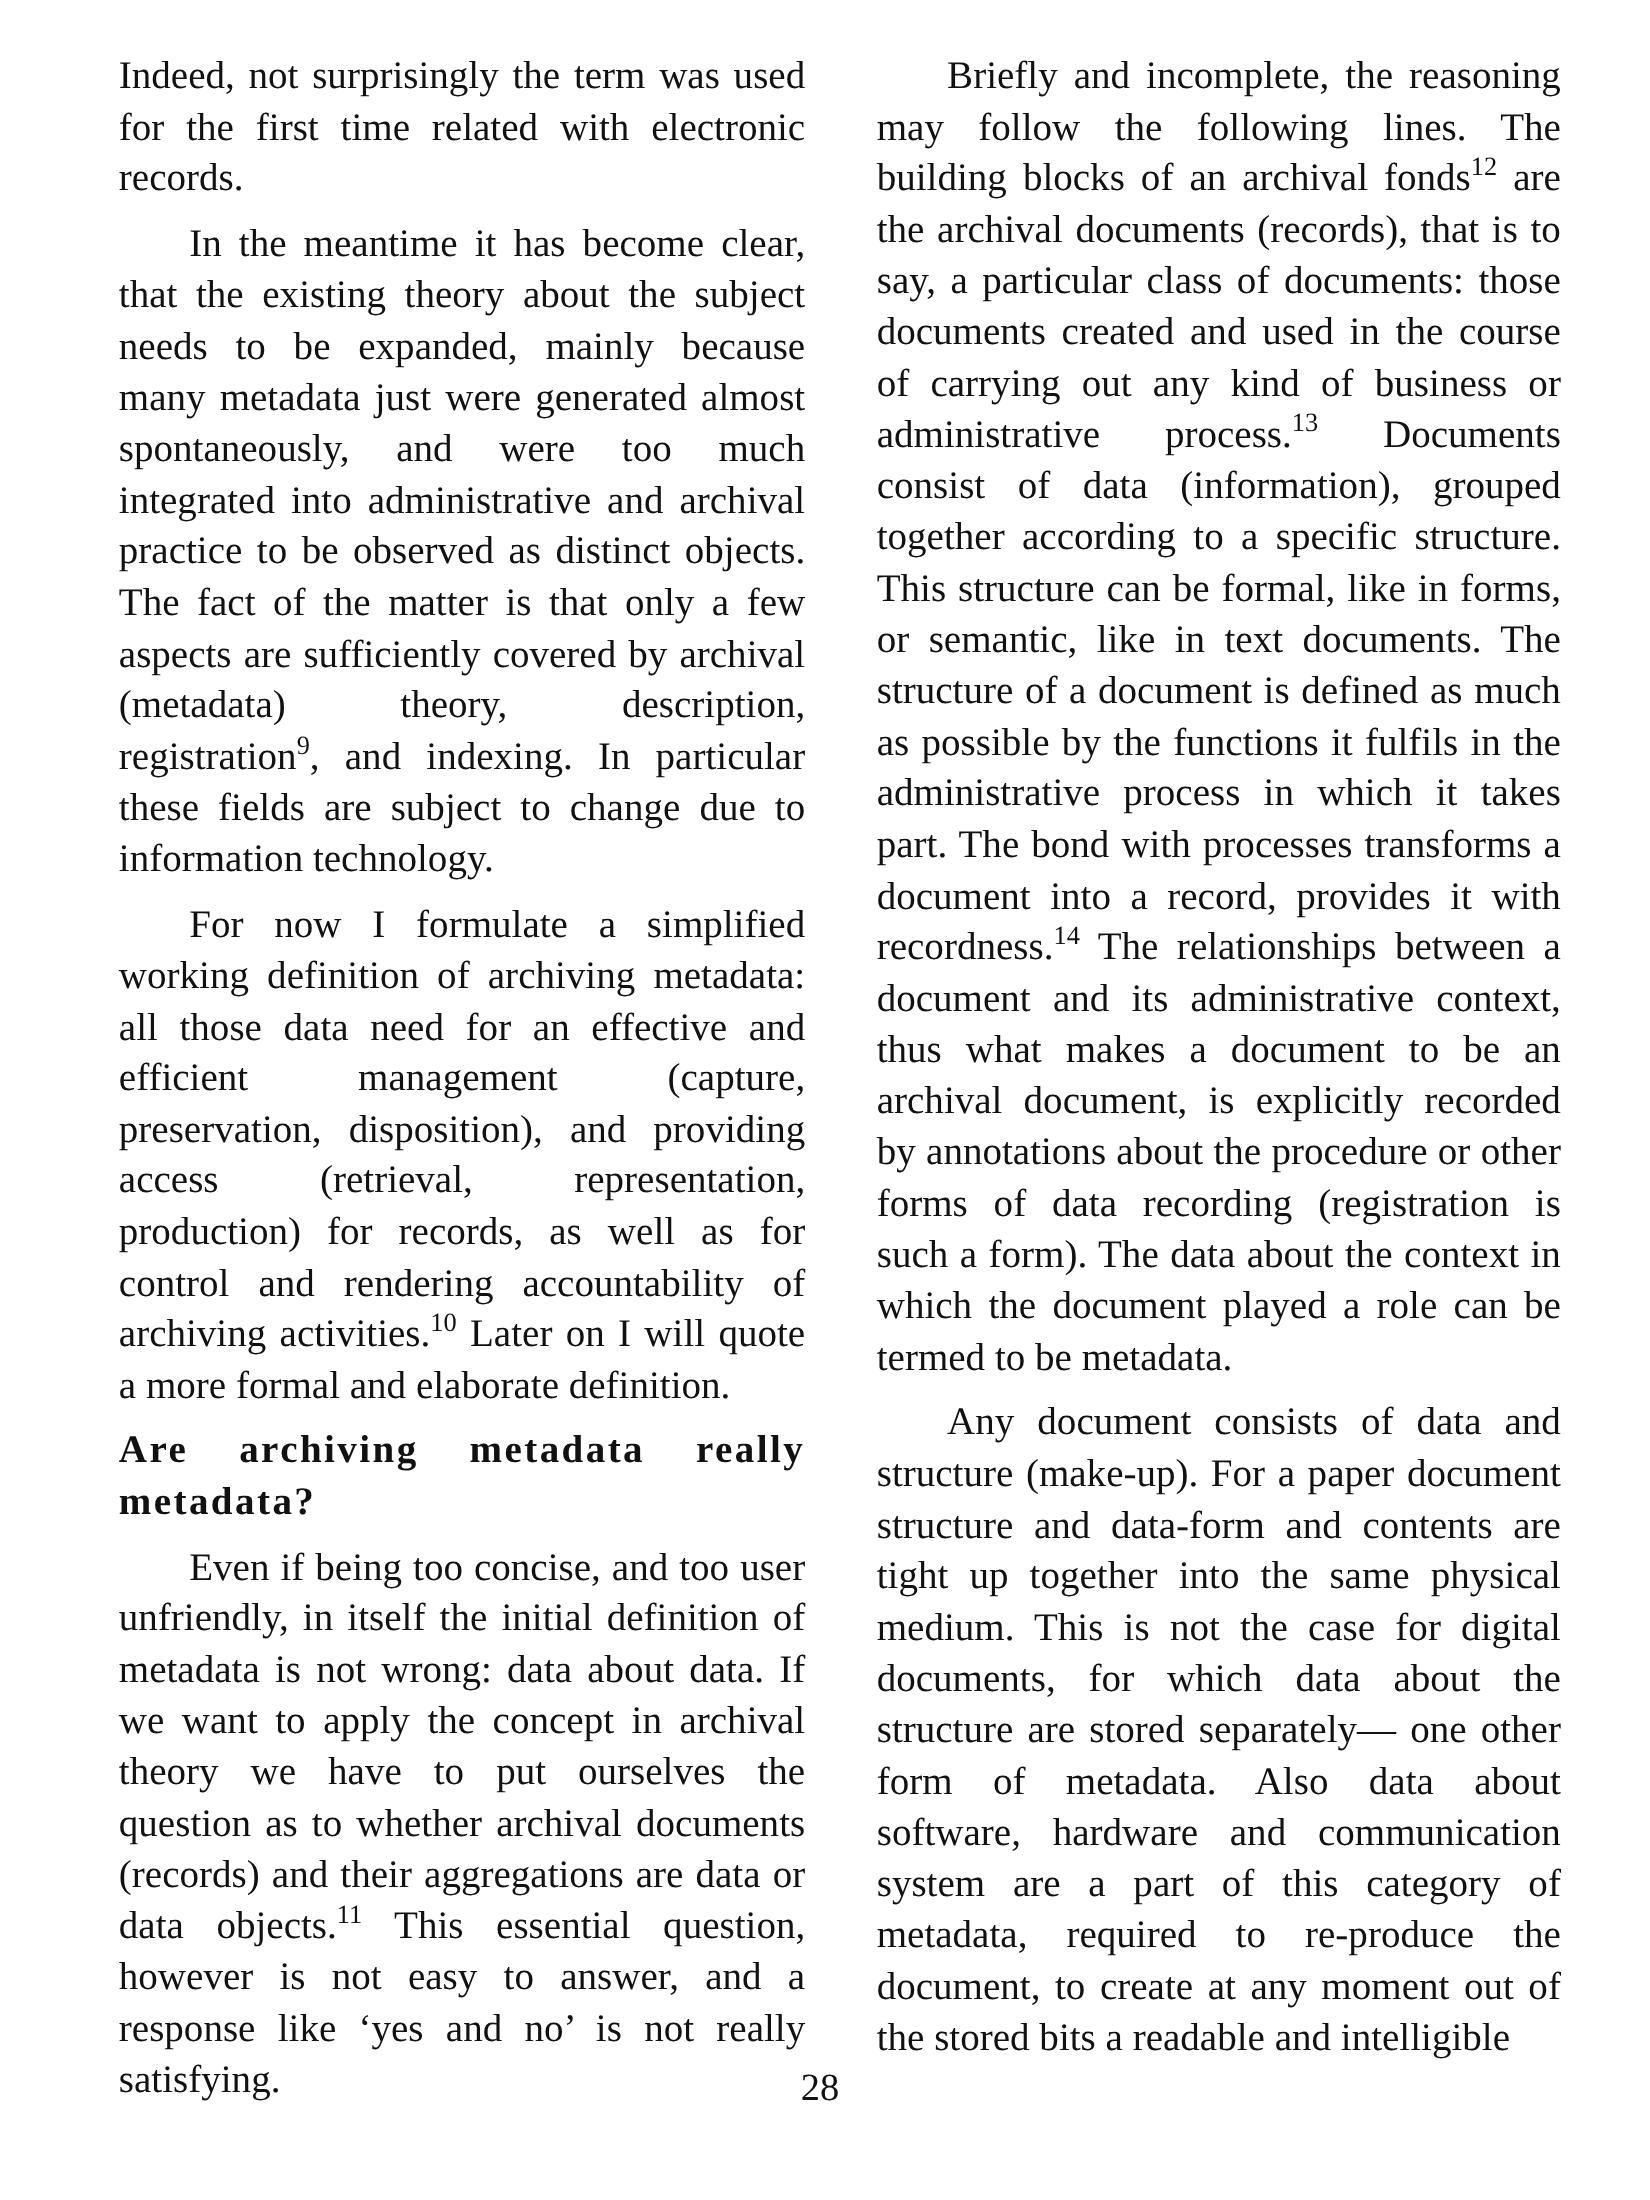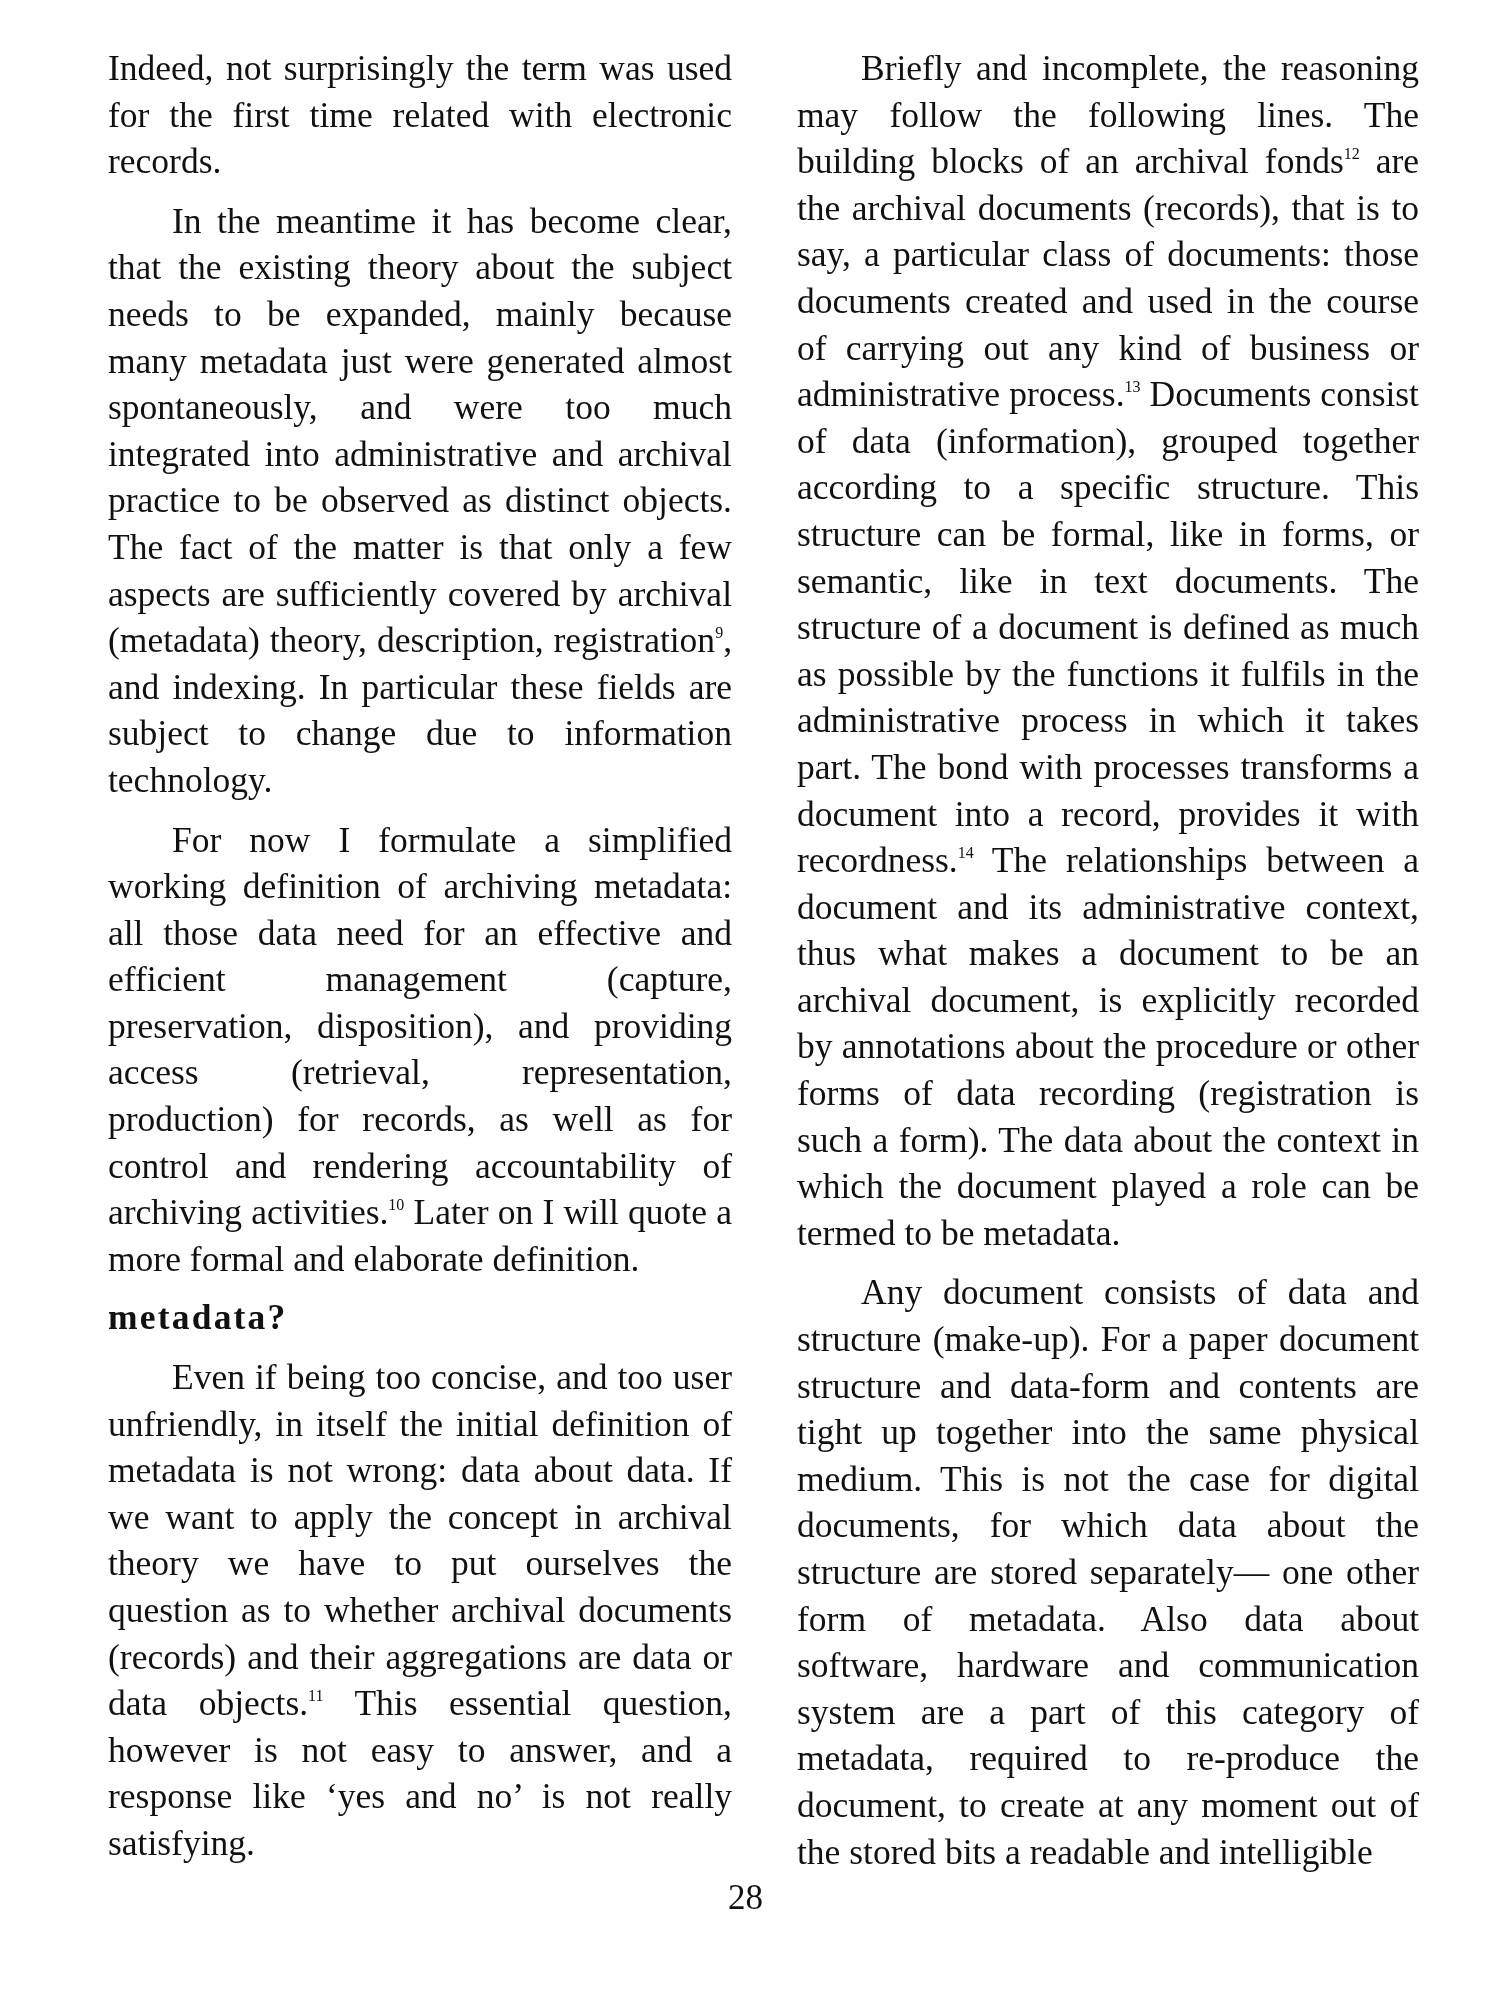--- a/index.html
+++ b/index.html
@@ -4,31 +4,32 @@
 <style>
   html, body { margin: 0; padding: 0; background: #ffffff; }
   body { width: 1500px; height: 2000px; position: relative; overflow: hidden; color: #111; }
   .col { position: absolute; top: 32px; font-family: "Liberation Serif", "DejaVu Serif", serif; font-size: 35.5px; line-height: 46.6px; text-align: justify; }
   .col-left { left: 108px; width: 624px; }
   .col-right { left: 797px; width: 622px; }
   .para { margin: 13px 0 12px 0; text-indent: 0; }
   .para.indent { text-indent: 64px; }
   .heading { font-weight: bold; margin: 0 0 10px 0; letter-spacing: 2.2px; text-align: justify; text-align-last: auto; }
   .heading .line1 { display: block; text-align: justify; text-align-last: justify; }
-  sup { font-size: 16px; line-height: 0; vertical-align: 14px; }
+  sup { font-size: 24px; line-height: 0; vertical-align: 14px; }
   .page-number { position: absolute; left: 728px; top: 1878px; font-family: "Liberation Serif", "DejaVu Serif", serif; font-size: 35px; }
 </style>
 </head>
 <body>
 
 <div class="col col-left">
   <p class="para"><span>Indeed, not surprisingly the term was used for the first time related with electronic records.</span></p>
   <p class="para indent"><span>In the meantime it has become clear, that the existing theory about the subject needs to be expanded, mainly because many metadata just were generated almost spontaneously, and were too much integrated into administrative and archival practice to be observed as distinct objects. The fact of the matter is that only a few aspects are sufficiently covered by archival (metadata) theory, description, registration</span><sup>9</sup><span>, and indexing. In particular these fields are subject to change due to information technology.</span></p>
   <p class="para indent"><span>For now I formulate a simplified working definition of archiving metadata: all those data need for an effective and efficient management (capture, preservation, disposition), and providing access (retrieval, representation, production) for records, as well as for control and rendering accountability of archiving activities.</span><sup>10</sup><span> Later on I will quote a more formal and elaborate definition.</span></p>
   <div class="heading">
+    <span class="line1">Are archiving metadata really</span>
     <span>metadata?</span>
   </div>
   <p class="para indent"><span>Even if being too concise, and too user unfriendly, in itself the initial definition of metadata is not wrong: data about data. If we want to apply the concept in archival theory we have to put ourselves the question as to whether archival documents (records) and their aggregations are data or data objects.</span><sup>11</sup><span> This essential question, however is not easy to answer, and a response like ‘yes and no’ is not really satisfying.</span></p>
 </div>
 
 <div class="col col-right">
   <p class="para indent"><span>Briefly and incomplete, the reasoning may follow the following lines. The building blocks of an archival fonds</span><sup>12</sup><span> are the archival documents (records), that is to say, a particular class of documents: those documents created and used in the course of carrying out any kind of business or administrative process.</span><sup>13</sup><span> Documents consist of data (information), grouped together according to a specific structure. This structure can be formal, like in forms, or semantic, like in text documents. The structure of a document is defined as much as possible by the functions it fulfils in the administrative process in which it takes part. The bond with processes transforms a document into a record, provides it with recordness.</span><sup>14</sup><span> The relationships between a document and its administrative context, thus what makes a document to be an archival document, is explicitly recorded by annotations about the procedure or other forms of data recording (registration is such a form). The data about the context in which the document played a role can be termed to be metadata.</span></p>
   <p class="para indent"><span>Any document consists of data and structure (make-up). For a paper document structure and data-form and contents are tight up together into the same physical medium. This is not the case for digital documents, for which data about the structure are stored separately— one other form of metadata. Also data about software, hardware and communication system are a part of this category of metadata, required to re-produce the document, to create at any moment out of the stored bits a readable and intelligible</span></p>
 </div>
 

